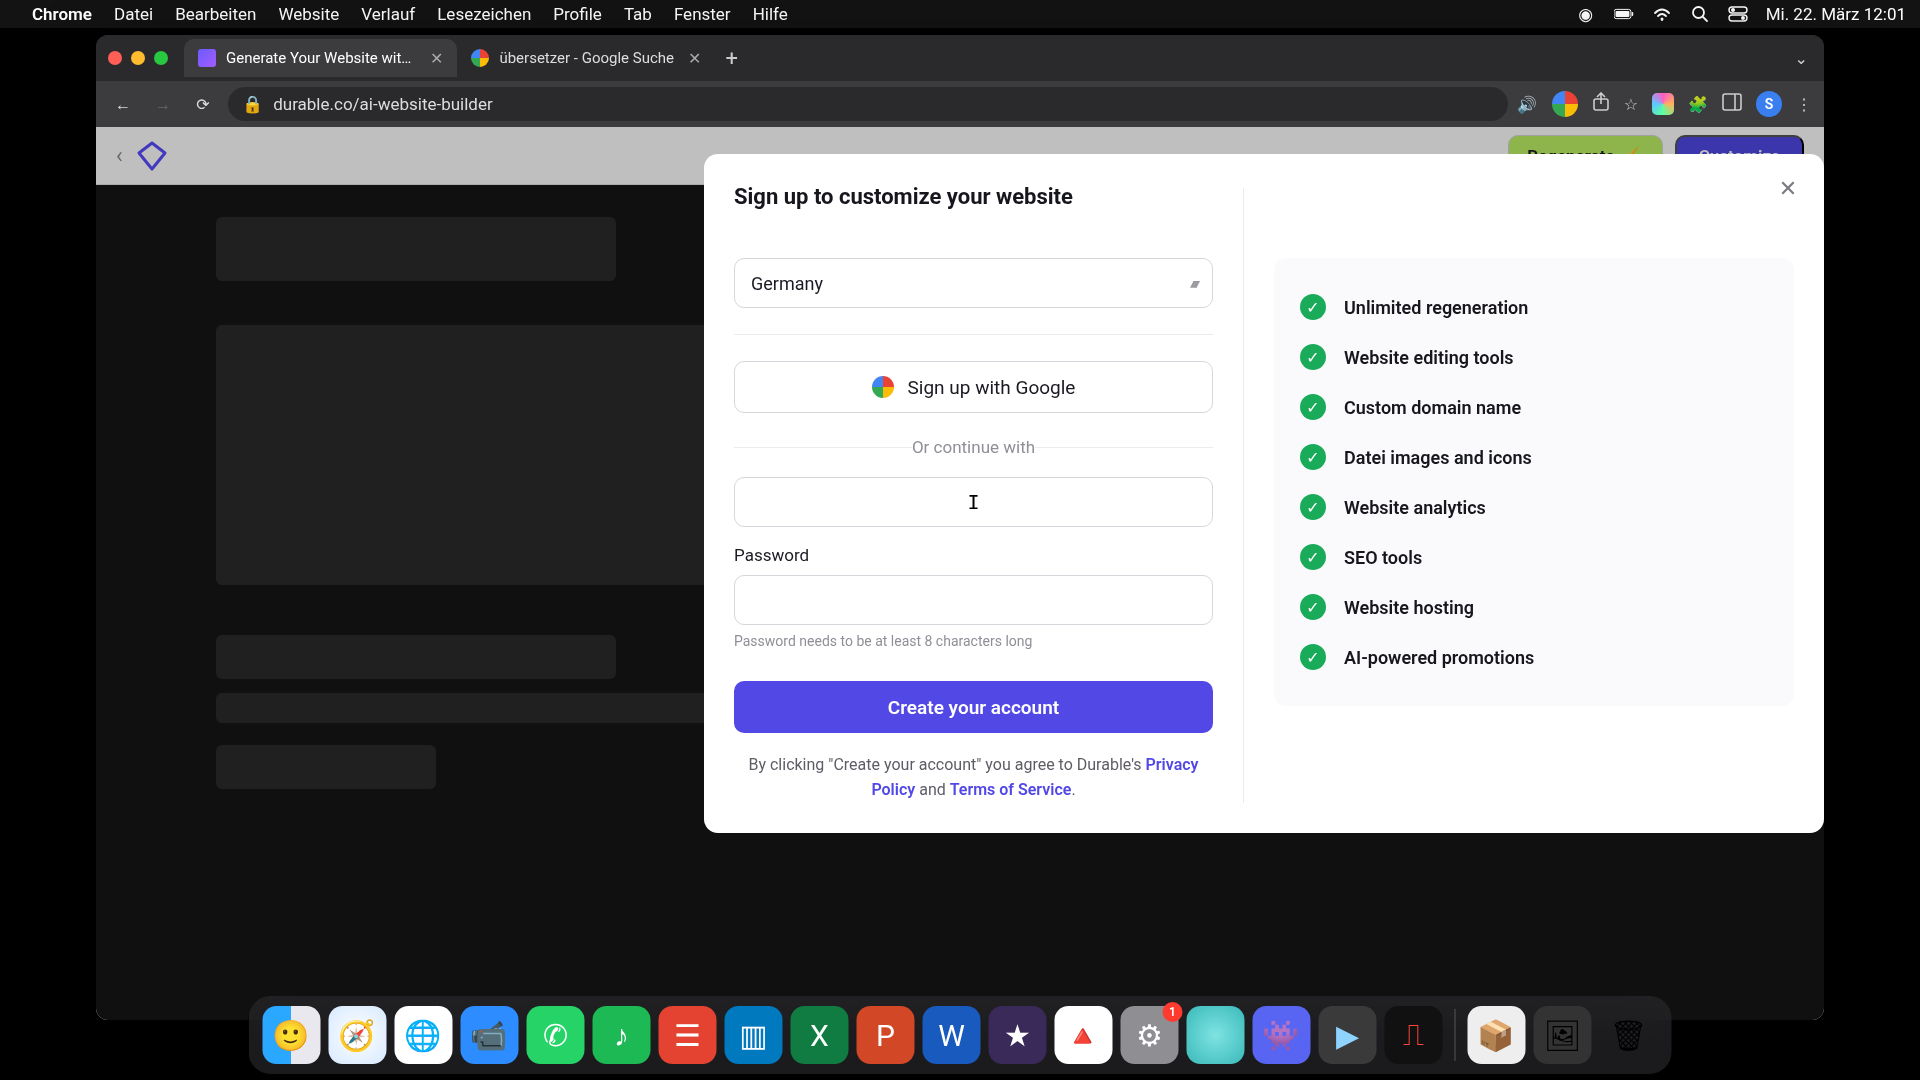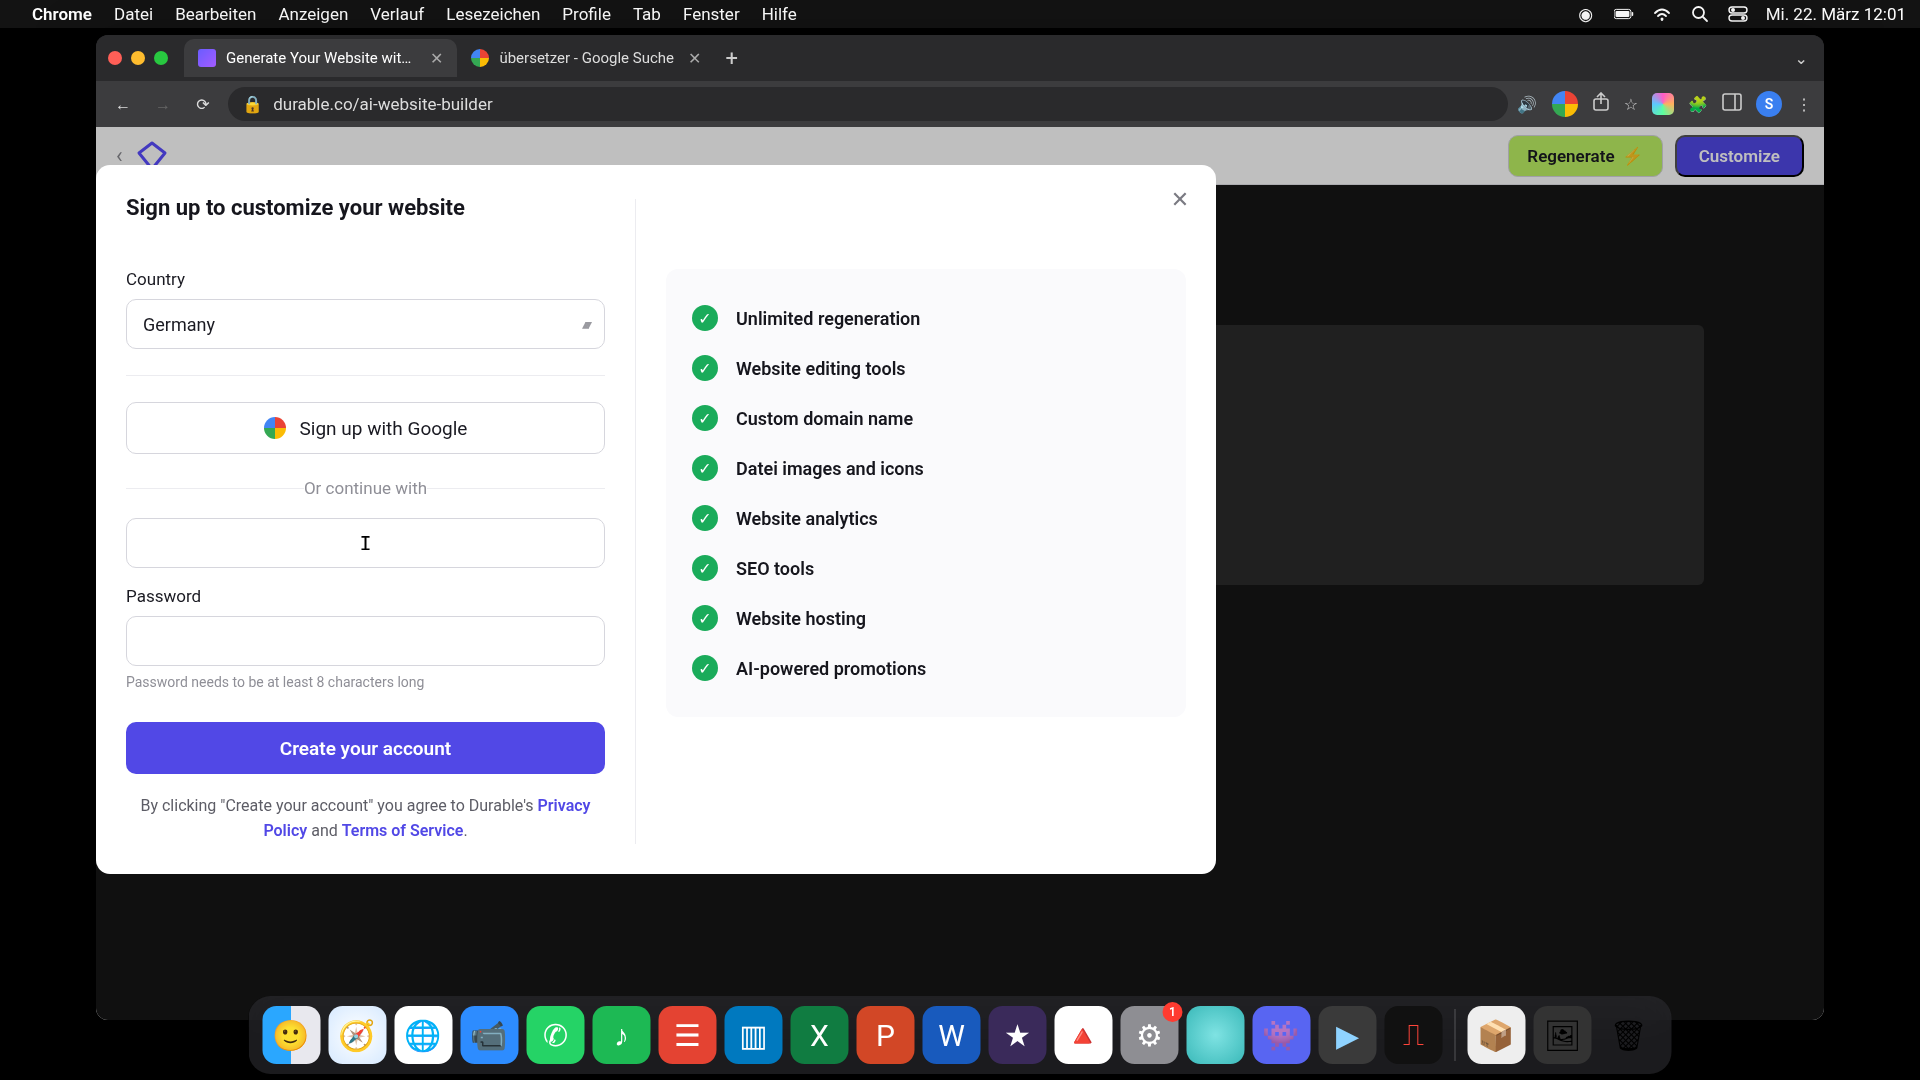--- a/index.html
+++ b/index.html
@@ -44,21 +44,21 @@
   .back-chev { color: #8a8a90; font-size: 22px; margin-right: 12px; }
   .logo { width: 34px; height: 34px; }
   .app-header .spacer { flex: 1; }
   .regen-btn { display: flex; align-items: center; gap: 8px; height: 42px; padding: 0 18px; border: 1px solid #d6d6dd; border-radius: 10px; font-size: 17px; font-weight: 600; color: #1a1a22; background: #bef264; }
   .customize-btn { height: 42px; padding: 0 22px; border-radius: 10px; background: #5148e6; color: #fff; font-size: 17px; font-weight: 600; margin-left: 12px; }
 
   .bg-dark { position: absolute; top: 58px; left: 0; right: 0; bottom: 0; background: #161616; }
   .skel { position: absolute; background: #2b2b2b; border-radius: 6px; }
 
   
-  .modal-backdrop { position: absolute; inset: 0; background: rgba(0,0,0,0.25); display: flex; align-items: flex-start; justify-content: flex-start; padding-top: 38px; }
+  .modal-backdrop { position: absolute; inset: 0; background: rgba(0,0,0,0.25); display: flex; align-items: flex-start; justify-content: flex-end; padding-top: 27px; }
   .modal { width: 1120px; background: #fff; border-radius: 14px; padding: 34px 0 30px; position: relative; display: flex; }
   .modal-close { position: absolute; top: 20px; right: 22px; width: 28px; height: 28px; color: #7a7a82; font-size: 22px; display: flex; align-items: center; justify-content: center; }
   .modal-title { position: absolute; top: 30px; left: 30px; font-size: 22px; font-weight: 700; color: #16161d; }
   .form-col { width: 540px; padding: 70px 30px 0; border-right: 1px solid #ececf0; }
   .field-label { font-size: 17px; color: #1a1a22; margin-bottom: 10px; display: block; }
   .select, .text-input { width: 100%; height: 50px; border: 1px solid #d6d6dd; border-radius: 10px; padding: 0 16px; font-size: 18px; color: #1a1a22; background: #fff; display: flex; align-items: center; justify-content: space-between; }
   .select .chevud { color: #9a9aa0; font-size: 14px; letter-spacing: -4px; }
   .divider-line { height: 1px; background: #ececf0; margin: 26px 0; }
   .google-btn { width: 100%; height: 52px; border: 1px solid #d6d6dd; border-radius: 10px; display: flex; align-items: center; justify-content: center; gap: 14px; font-size: 19px; color: #1a1a22; background: #fff; }
   .or-row { display: flex; align-items: center; margin: 24px 0 20px; color: #8f8f97; font-size: 17px; }
@@ -84,21 +84,21 @@
   .caret-indicator { font-family: monospace; color: #000; }
 </style>
 </head>
 <body>
 
 <div class="menubar">
   <span class="apple"></span>
   <span class="menu-item bold">Chrome</span>
   <span class="menu-item">Datei</span>
   <span class="menu-item">Bearbeiten</span>
-  <span class="menu-item">Anzeigen</span>
+  <span class="menu-item">Website</span>
   <span class="menu-item">Verlauf</span>
   <span class="menu-item">Lesezeichen</span>
   <span class="menu-item">Profile</span>
   <span class="menu-item">Tab</span>
   <span class="menu-item">Fenster</span>
   <span class="menu-item">Hilfe</span>
   <div class="menubar-right">
     <span class="icon">◉</span>
     <span class="icon">
         <svg width="26" height="14" viewBox="0 0 26 14">
@@ -202,21 +202,20 @@
 
     <div class="modal-backdrop">
       <div class="modal">
         <div class="modal-title">Sign up to customize your website</div>
         <div class="modal-close">
           <span>✕</span>
         </div>
 
         <div class="form-col">
           <div class="field-block">
-            <label class="field-label">Country</label>
             <div class="select">
               <span>Germany</span>
               <span class="chevud">▴▾</span>
             </div>
           </div>
           <div class="divider-line"></div>
           <button class="google-btn">
             <span style="width:22px;height:22px;border-radius:50%;background:conic-gradient(#ea4335 0 90deg,#fbbc05 90deg 180deg,#34a853 180deg 270deg,#4285f4 270deg 360deg);"></span>
             <span>Sign up with Google</span>
           </button>

